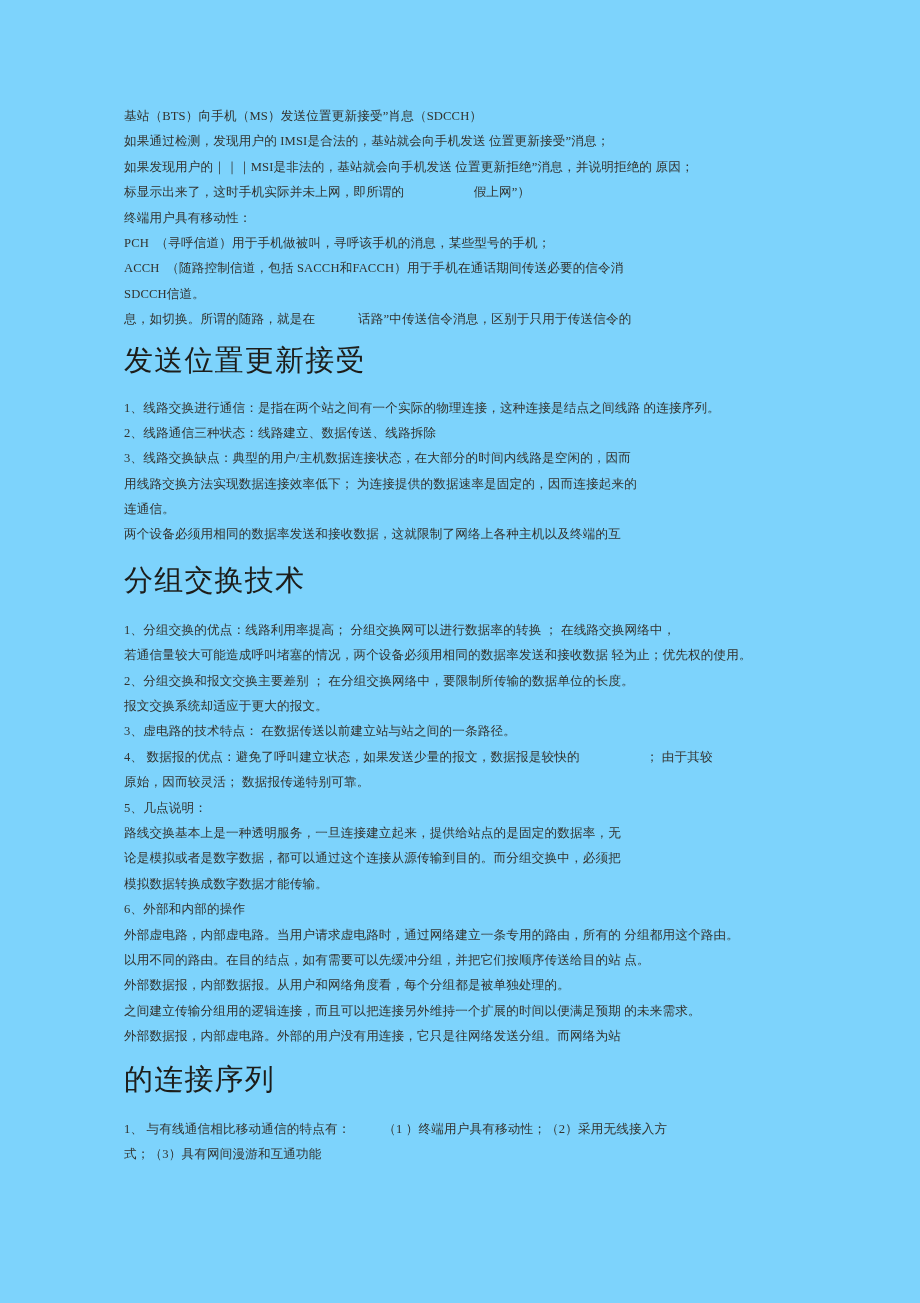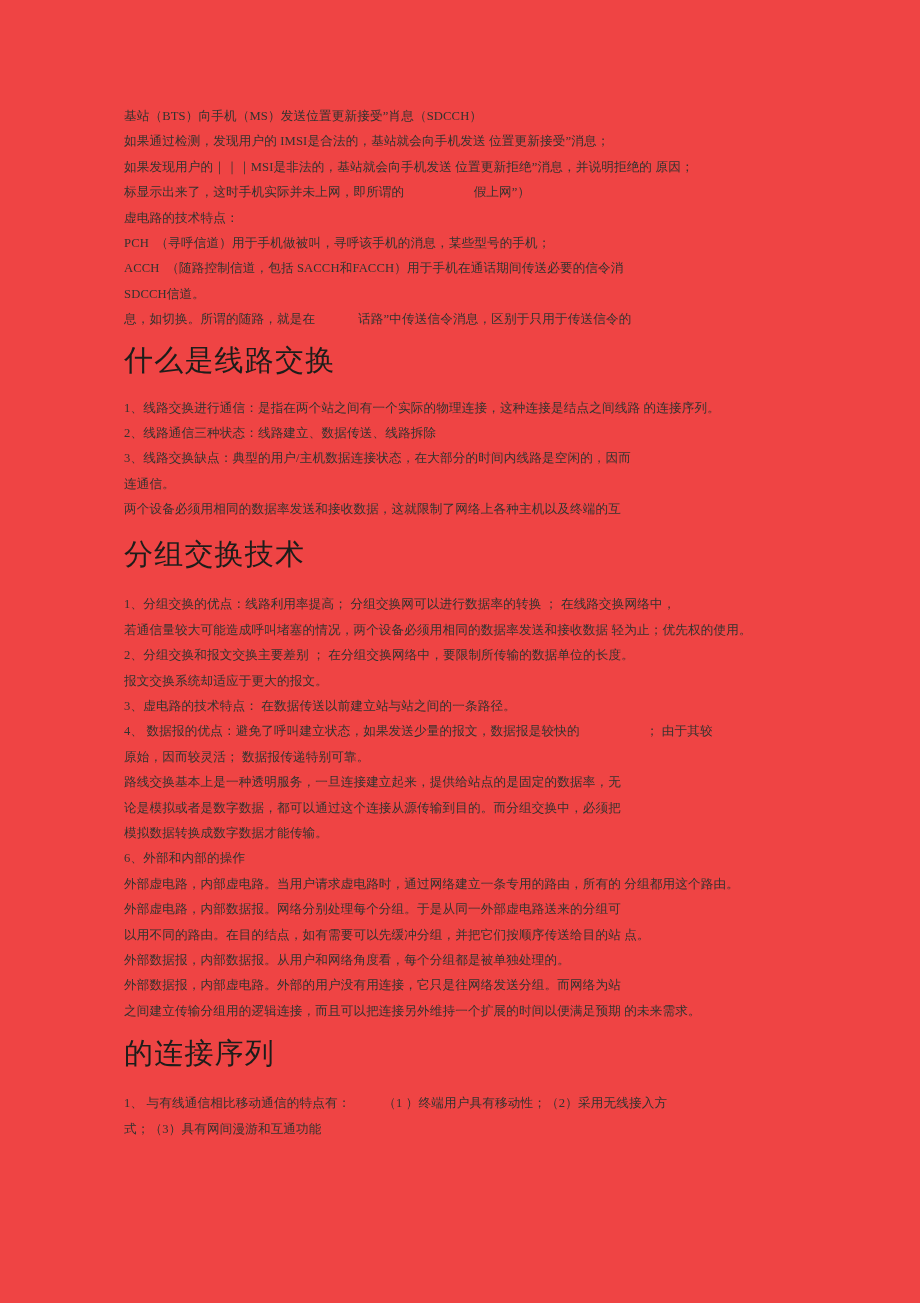--- a/index.html
+++ b/index.html
@@ -15,21 +15,21 @@
     font-family: "Liberation Serif", "DejaVu Serif", serif;
     color: #2b2b2b;
     -webkit-font-smoothing: none;
   }
   .page {
     position: absolute;
     left: 0;
     top: 0;
     width: 920px;
     height: 1303px;
-    background: #ef4444;
+    background: #7dd3fc;
   }
   .doc-body {
     position: absolute;
     left: 124px;
     top: 104px;
     width: 676px;
   }
   
   .line {
     font-size: 12.6px;
@@ -66,59 +66,60 @@
 <body>
 
 <div class="page">
   <div class="doc-body">
 
     <div>
       <div class="line">基站（BTS）向手机（MS）发送位置更新接受”肖息（SDCCH）</div>
       <div class="line">如果通过检测，发现用户的 IMSI是合法的，基站就会向手机发送 位置更新接受”消息；</div>
       <div class="line">如果发现用户的｜｜｜MSI是非法的，基站就会向手机发送 位置更新拒绝”消息，并说明拒绝的 原因；</div>
       <div class="line">标显示出来了，这时手机实际并未上网，即所谓的                     假上网”）</div>
-      <div class="line">虚电路的技术特点：</div>
+      <div class="line">终端用户具有移动性：</div>
       <div class="line">PCH  （寻呼信道）用于手机做被叫，寻呼该手机的消息，某些型号的手机；</div>
       <div class="line">ACCH  （随路控制信道，包括 SACCH和FACCH）用于手机在通话期间传送必要的信令消</div>
       <div class="line">SDCCH信道。</div>
       <div class="line">息，如切换。所谓的随路，就是在             话路”中传送信令消息，区别于只用于传送信令的</div>
     </div>
 
     <div class="heading-block">
-      <h1 class="heading">什么是线路交换</h1>
+      <h1 class="heading">发送位置更新接受</h1>
     </div>
     <div>
       <div class="line">1、线路交换进行通信：是指在两个站之间有一个实际的物理连接，这种连接是结点之间线路 的连接序列。</div>
       <div class="line">2、线路通信三种状态：线路建立、数据传送、线路拆除</div>
       <div class="line">3、线路交换缺点：典型的用户/主机数据连接状态，在大部分的时间内线路是空闲的，因而</div>
+      <div class="line">用线路交换方法实现数据连接效率低下； 为连接提供的数据速率是固定的，因而连接起来的</div>
       <div class="line">连通信。</div>
       <div class="line">两个设备必须用相同的数据率发送和接收数据，这就限制了网络上各种主机以及终端的互</div>
     </div>
 
     <div class="heading-block h2nd">
       <h1 class="heading">分组交换技术</h1>
     </div>
     <div>
       <div class="line">1、分组交换的优点：线路利用率提高； 分组交换网可以进行数据率的转换 ； 在线路交换网络中，</div>
       <div class="line">若通信量较大可能造成呼叫堵塞的情况，两个设备必须用相同的数据率发送和接收数据 轻为止；优先权的使用。</div>
       <div class="line">2、分组交换和报文交换主要差别 ； 在分组交换网络中，要限制所传输的数据单位的长度。</div>
       <div class="line">报文交换系统却适应于更大的报文。</div>
       <div class="line">3、虚电路的技术特点： 在数据传送以前建立站与站之间的一条路径。</div>
       <div class="line">4、 数据报的优点：避免了呼叫建立状态，如果发送少量的报文，数据报是较快的                    ； 由于其较</div>
       <div class="line">原始，因而较灵活； 数据报传递特别可靠。</div>
+      <div class="line">5、几点说明：</div>
       <div class="line">路线交换基本上是一种透明服务，一旦连接建立起来，提供给站点的是固定的数据率，无</div>
       <div class="line">论是模拟或者是数字数据，都可以通过这个连接从源传输到目的。而分组交换中，必须把</div>
       <div class="line">模拟数据转换成数字数据才能传输。</div>
       <div class="line">6、外部和内部的操作</div>
       <div class="line">外部虚电路，内部虚电路。当用户请求虚电路时，通过网络建立一条专用的路由，所有的 分组都用这个路由。</div>
-      <div class="line">外部虚电路，内部数据报。网络分别处理每个分组。于是从同一外部虚电路送来的分组可</div>
       <div class="line">以用不同的路由。在目的结点，如有需要可以先缓冲分组，并把它们按顺序传送给目的站 点。</div>
       <div class="line">外部数据报，内部数据报。从用户和网络角度看，每个分组都是被单独处理的。</div>
+      <div class="line">之间建立传输分组用的逻辑连接，而且可以把连接另外维持一个扩展的时间以便满足预期 的未来需求。</div>
       <div class="line">外部数据报，内部虚电路。外部的用户没有用连接，它只是往网络发送分组。而网络为站</div>
-      <div class="line">之间建立传输分组用的逻辑连接，而且可以把连接另外维持一个扩展的时间以便满足预期 的未来需求。</div>
     </div>
 
     <div class="heading-block h3rd">
       <h1 class="heading">的连接序列</h1>
     </div>
     <div>
       <div class="line">1、 与有线通信相比移动通信的特点有：          （1 ）终端用户具有移动性；（2）采用无线接入方</div>
       <div class="line">式；（3）具有网间漫游和互通功能</div>
     </div>
 

